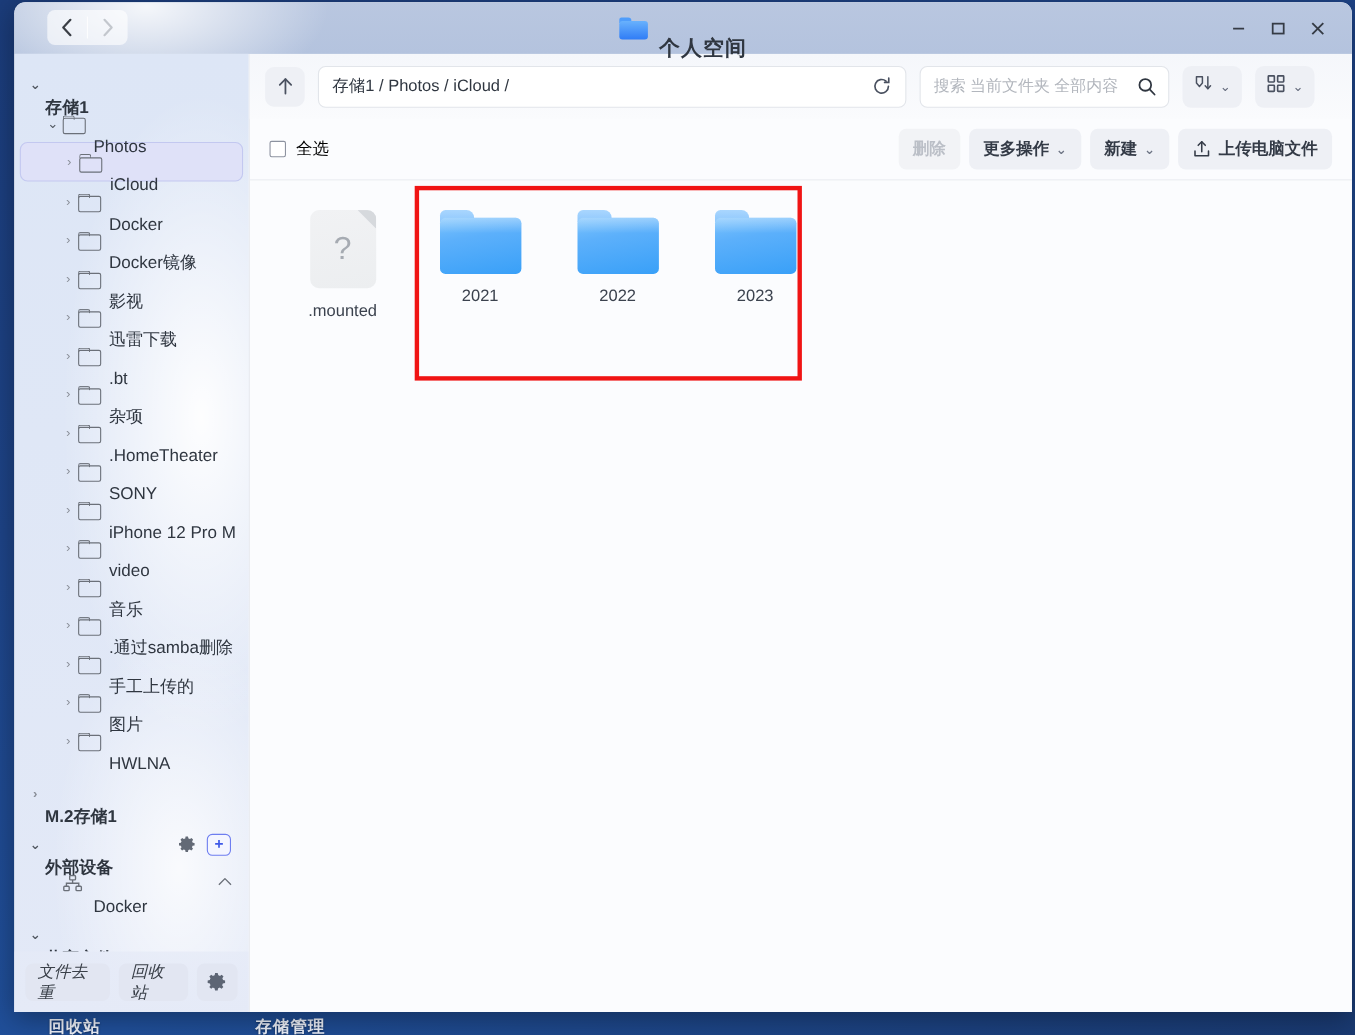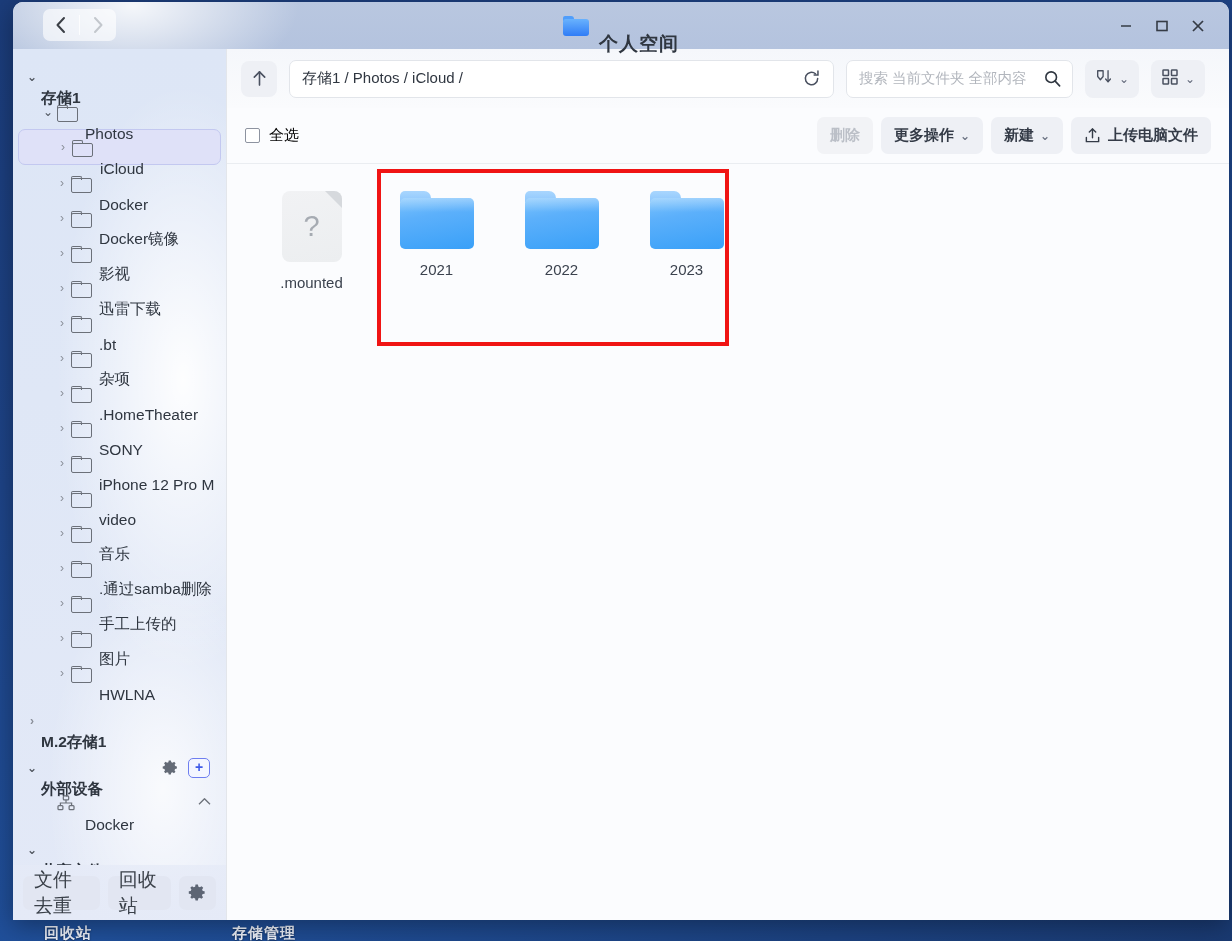--- a/index.html
+++ b/index.html
@@ -176,36 +176,36 @@
     flex: 0 0 55px; height: 55px;
     display: flex; align-items: center; gap: 8px;
     padding: 0 10px;
     position: relative; z-index: 3;
     background: linear-gradient(180deg, rgba(229,234,247,.72) 0%, rgba(229,234,247,.95) 100%);
   }
   .sb-btn {
     background: #e2e6f2; border-radius: 7px;
     height: 34px; padding: 0 11px;
     display: flex; align-items: center; justify-content: center;
-    font-size: 19px; color: #3a4049;
+    font-size: 15px; color: #3a4049; font-style: italic;
   }
   .sb-btn.icon { padding: 0 9px; color: #5d6574; }
 
   
   .main {
     flex: 1 1 auto; min-width: 0;
     background: #fbfcfe;
     display: flex; flex-direction: column;
     border-left: 1px solid #e3e6eb;
   }
 
   .pathbar {
     height: 59px; flex: 0 0 59px;
     display: flex; align-items: center;
-    padding: 0 24px 0 14px; gap: 12px;
+    padding: 0 34px 0 14px; gap: 12px;
     background: linear-gradient(180deg, #f5f7fb 0%, #fafbfd 100%);
   }
   .up-btn {
     width: 36px; height: 36px; flex: 0 0 36px;
     background: #eef0f5; border-radius: 8px;
     display: flex; align-items: center; justify-content: center;
     color: #4a5160; font-size: 18px;
   }
   .path-input {
     flex: 1 1 auto; height: 38px;

